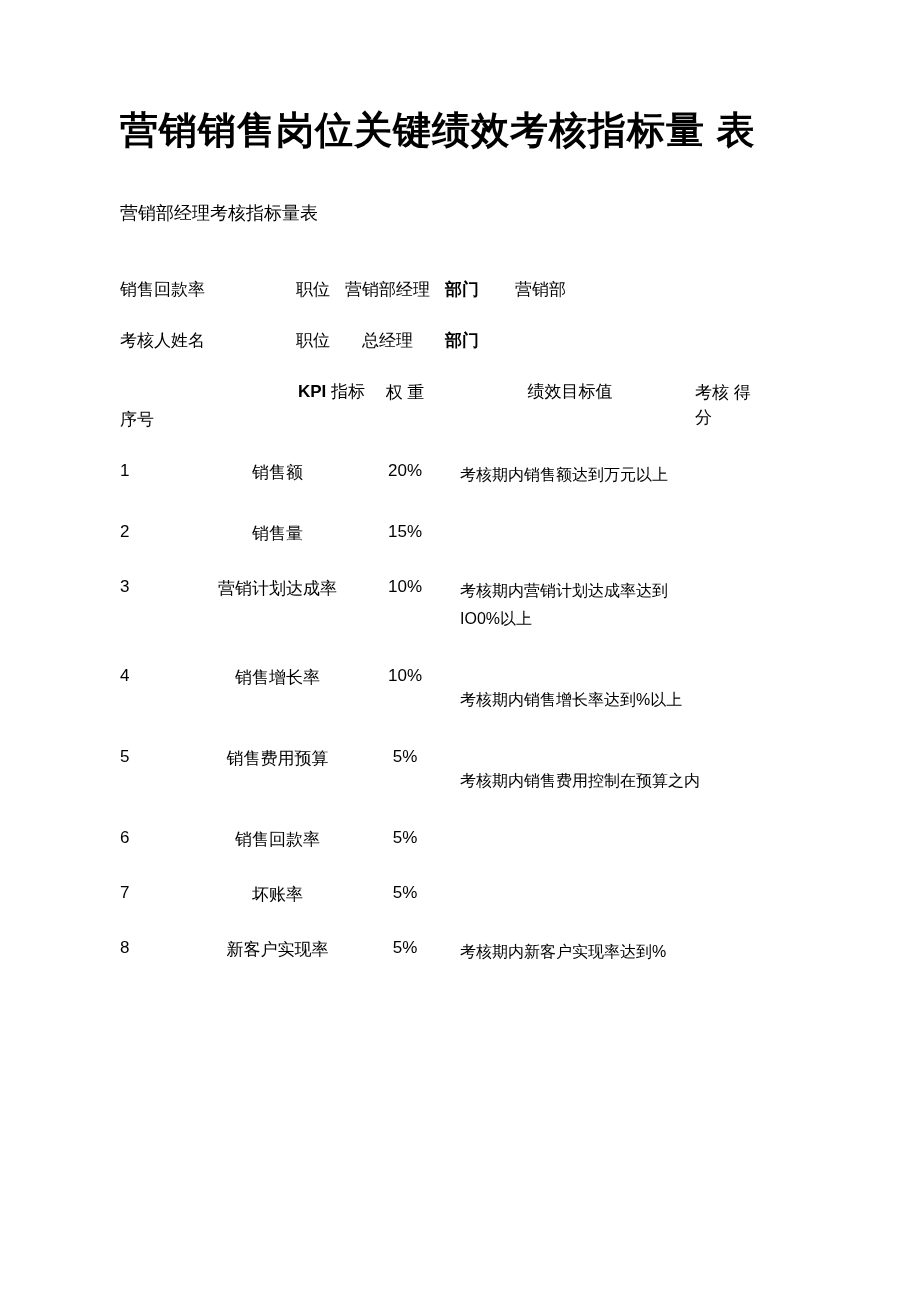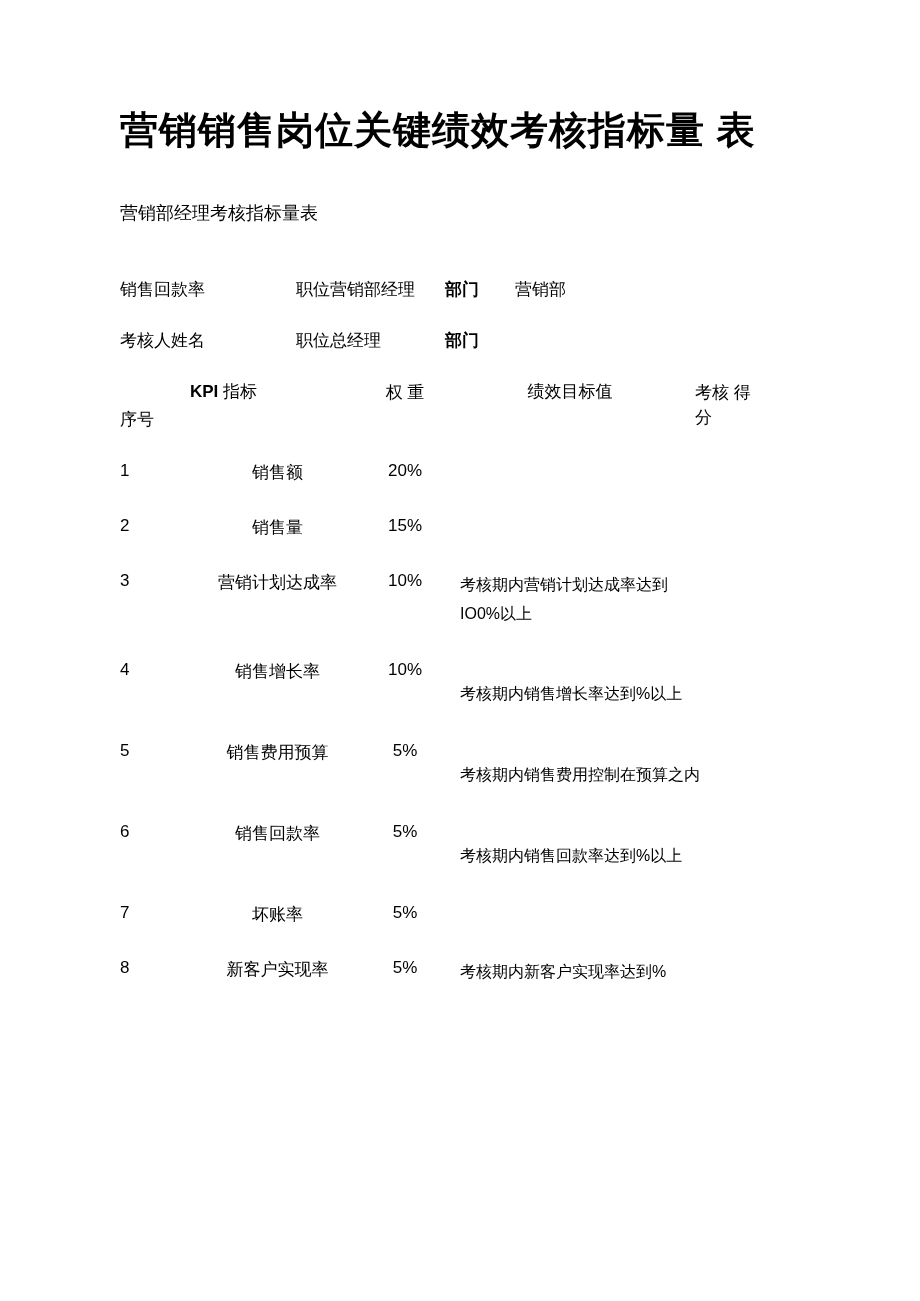--- a/index.html
+++ b/index.html
@@ -34,21 +34,21 @@
     }
     .info-label {
       width: 125px;
     }
     .info-pos-label {
       width: 85px;
       text-align: right;
     }
     .info-pos-value {
       width: 115px;
-      text-align: left;
+      text-align: center;
       font-family: Liberation Mono, monospace;
     }
     .info-dept-label {
       width: 70px;
       text-align: left;
       font-weight: bold;
     }
     .info-dept-value {
       text-align: center;
     }
@@ -60,21 +60,21 @@
       font-size: 17px;
       margin-bottom: 30px;
       align-items: flex-start;
     }
     .col-seq {
       width: 70px;
       padding-top: 28px;
     }
     .col-kpi-head {
       width: 175px;
-      text-align: left;
+      text-align: right;
     }
     .kpi-bold {
       font-weight: bold;
       font-family: Arial, sans-serif;
     }
     .col-weight {
       width: 80px;
       text-align: center;
       line-height: 1.5;
     }
@@ -154,20 +154,21 @@
     <div class="col-weight">权 重</div>
     <div class="col-target">绩效目标值</div>
     <div class="col-score">考核 得分</div>
   </div>
 
   <div id="rows-container">
       <div class="table-row">
         <div class="cell-seq">1</div>
         <div class="cell-kpi">销售额</div>
         <div class="cell-weight">20%</div>
+        <div class="cell-target">考核期内销售额达到万元以上</div>
         <div class="cell-score"></div>
       </div>
       <div class="table-row">
         <div class="cell-seq">2</div>
         <div class="cell-kpi">销售量</div>
         <div class="cell-weight">15%</div>
         <div class="cell-score"></div>
       </div>
       <div class="table-row">
         <div class="cell-seq">3</div>
@@ -187,21 +188,20 @@
         <div class="cell-seq">5</div>
         <div class="cell-kpi">销售费用预算</div>
         <div class="cell-weight">5%</div>
         <div class="cell-target cell-target-offset">考核期内销售费用控制在预算之内</div>
         <div class="cell-score"></div>
       </div>
       <div class="table-row">
         <div class="cell-seq">6</div>
         <div class="cell-kpi">销售回款率</div>
         <div class="cell-weight">5%</div>
-        <div class="cell-target cell-target-offset">考核期内销售回款率达到%以上</div>
         <div class="cell-score"></div>
       </div>
       <div class="table-row">
         <div class="cell-seq">7</div>
         <div class="cell-kpi">坏账率</div>
         <div class="cell-weight">5%</div>
         <div class="cell-score"></div>
       </div>
       <div class="table-row">
         <div class="cell-seq">8</div>

